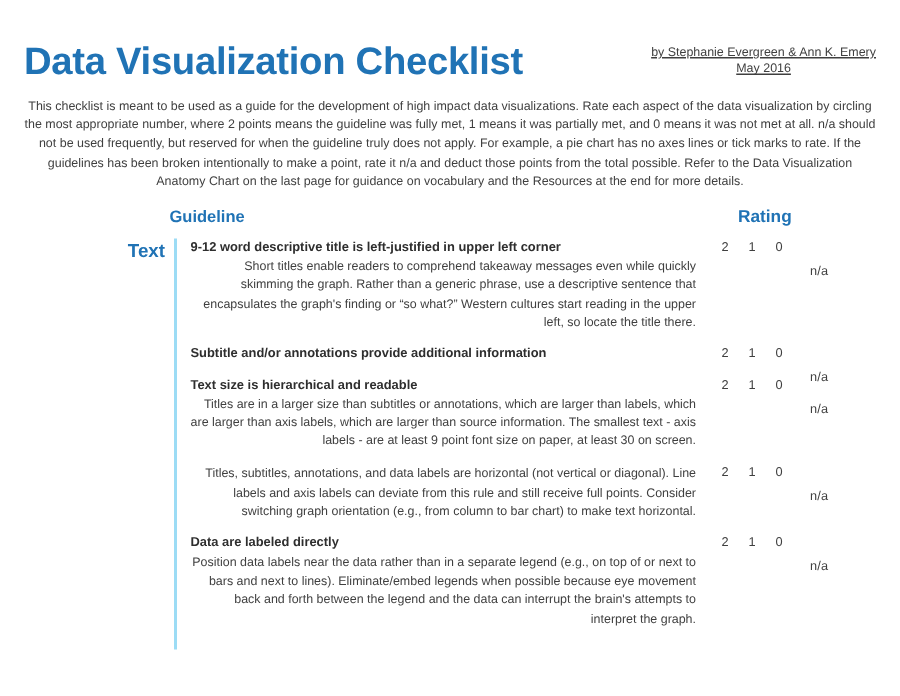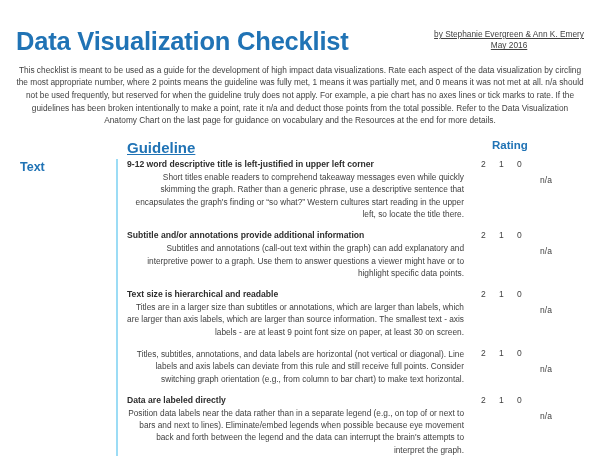--- a/index.html
+++ b/index.html
@@ -62,26 +62,25 @@
   }
 
   
   .col-head {
     position: relative;
     margin-top: 12px;
     height: 15px;
   }
   .col-head .guideline-h {
     position: absolute;
-    left: 111px;
+    left: 97px;
     top: 0;
-    font-size: 15px;
-    font-weight: bold;
-    color: #2073B5;
-    text-decoration: underline;
+    font-size: 11px;
+    font-weight: bold;
+    color: #2073B5;
   }
   .col-head .rating-h {
     position: absolute;
     left: 476px;
     top: 0;
     font-size: 11.5px;
     font-weight: bold;
     color: #2073B5;
   }
 
@@ -99,20 +98,21 @@
     padding-right: 6px;
     box-sizing: border-box;
     padding-top: 1px;
   }
   .side-title {
     font-size: 12.5px;
     font-weight: bold;
     color: #2073B5;
     margin-bottom: 6px;
     padding-left: 4px;
+    text-align: right;
   }
   .side-desc {
     font-size: 8.2px;
     line-height: 1.52;
     color: #3f3f3f;
     padding-left: 4px;
   }
 
   .accent-bar {
     flex: 0 0 2px;
@@ -205,21 +205,20 @@
         <div class="rating">
           <span class="r r2">2</span>
           <span class="r r1">1</span>
           <span class="r r0">0</span>
           <span class="r rna">n/a</span>
         </div>
       </div>
 
       <div class="item">
         <div class="item-title">Subtitle and/or annotations provide additional information</div>
-        <div class="item-desc">Subtitles and annotations (call-out text within the graph) can add explanatory and interpretive power to a graph. Use them to answer questions a viewer might have or to highlight specific data points.</div>
         <div class="rating">
           <span class="r r2">2</span>
           <span class="r r1">1</span>
           <span class="r r0">0</span>
           <span class="r rna">n/a</span>
         </div>
       </div>
 
       <div class="item">
         <div class="item-title">Text size is hierarchical and readable</div>

